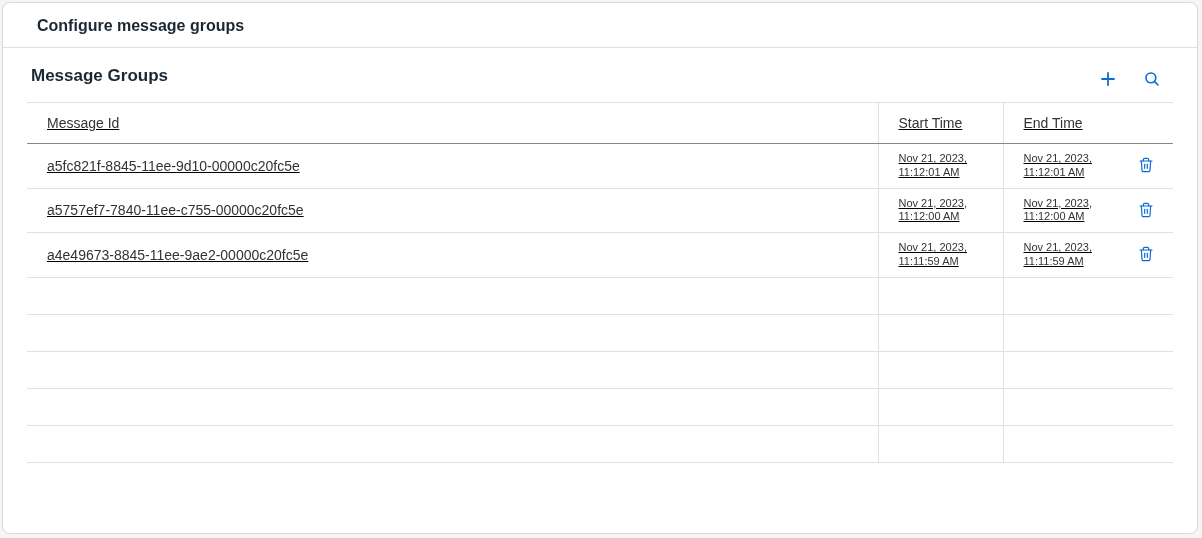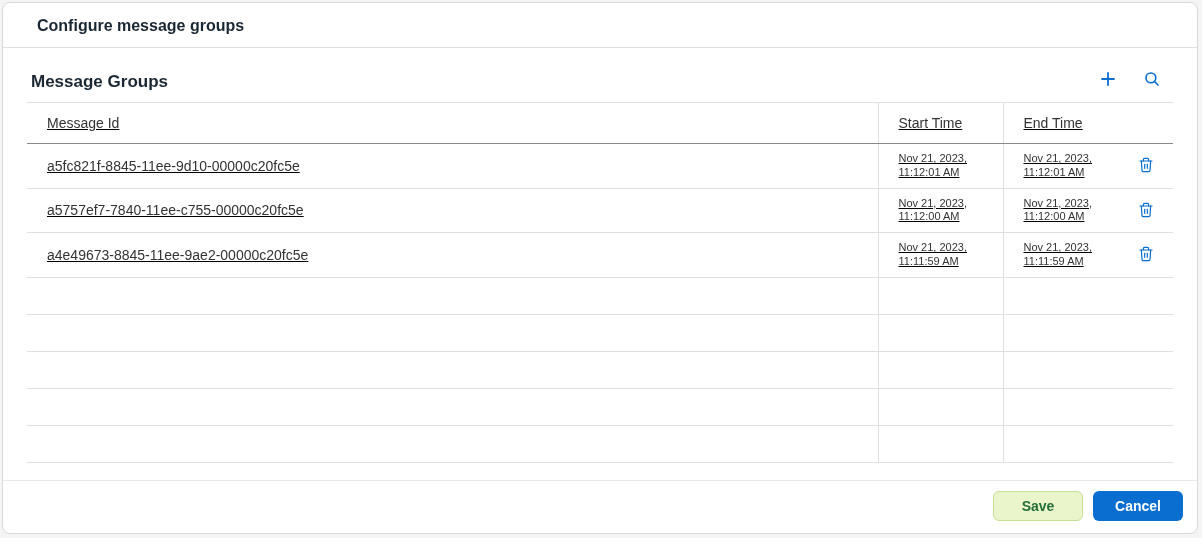--- a/index.html
+++ b/index.html
@@ -36,21 +36,21 @@
       margin-left: 10px;
     }
     .content {
       padding: 18px 24px 0 24px;
       flex: 1;
       display: flex;
       flex-direction: column;
     }
     .section-header {
       display: flex;
-      align-items: flex-end;
+      align-items: flex-start;
       justify-content: space-between;
       margin-bottom: 10px;
     }
     .section-title {
       font-size: 17px;
       font-weight: 700;
       color: #1a2733;
       padding-left: 4px;
     }
     .section-actions {
@@ -272,18 +272,14 @@
               <td></td>
               <td class="sep-left"></td>
               <td class="sep-left"></td>
               <td class="col-act"></td>
             </tr>
         </tbody>
       </table>
     </div>
   </div>
 
-  <div class="footer">
-    <button class="btn btn-save">Save</button>
-    <button class="btn btn-cancel">Cancel</button>
-  </div>
 
 </div>
 
 </body></html>

